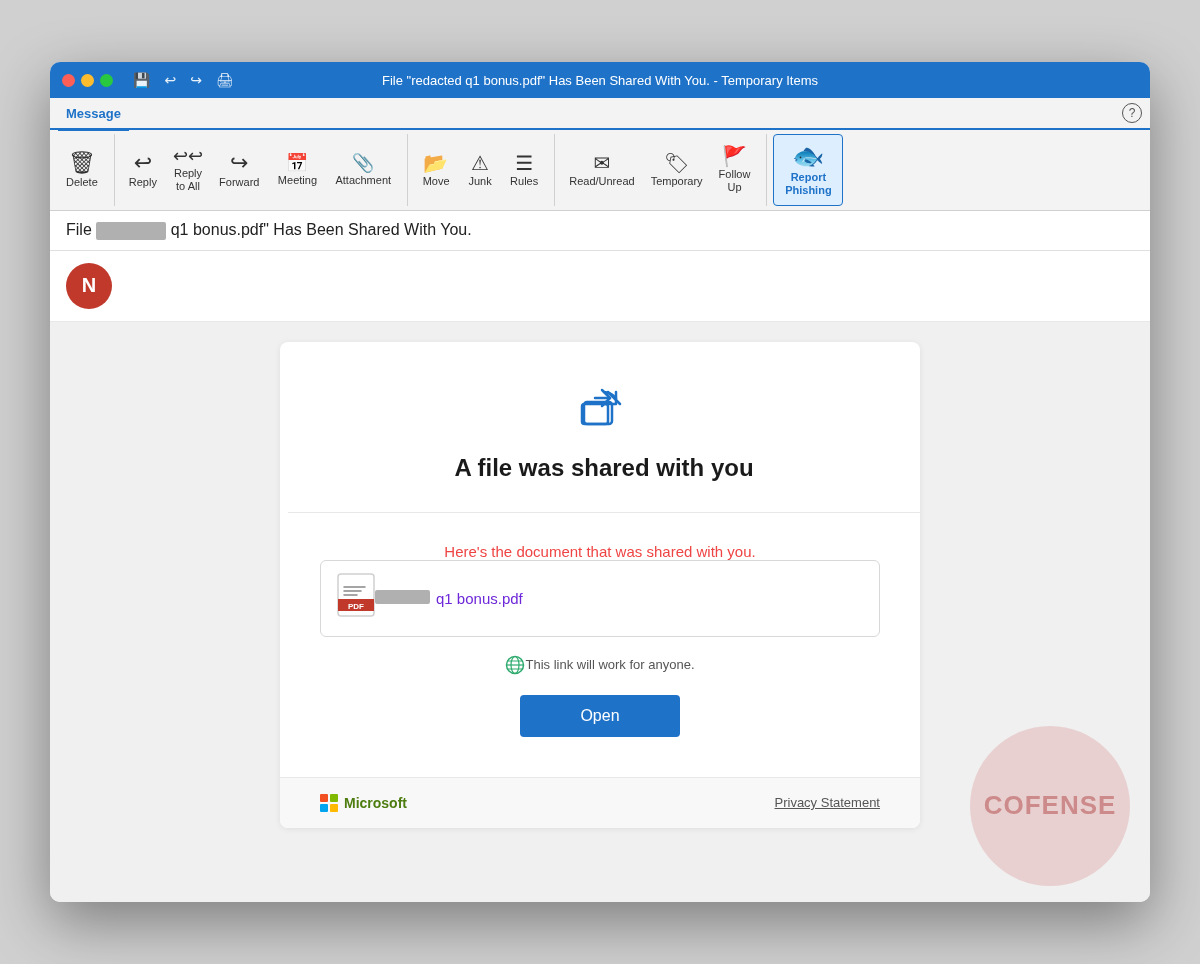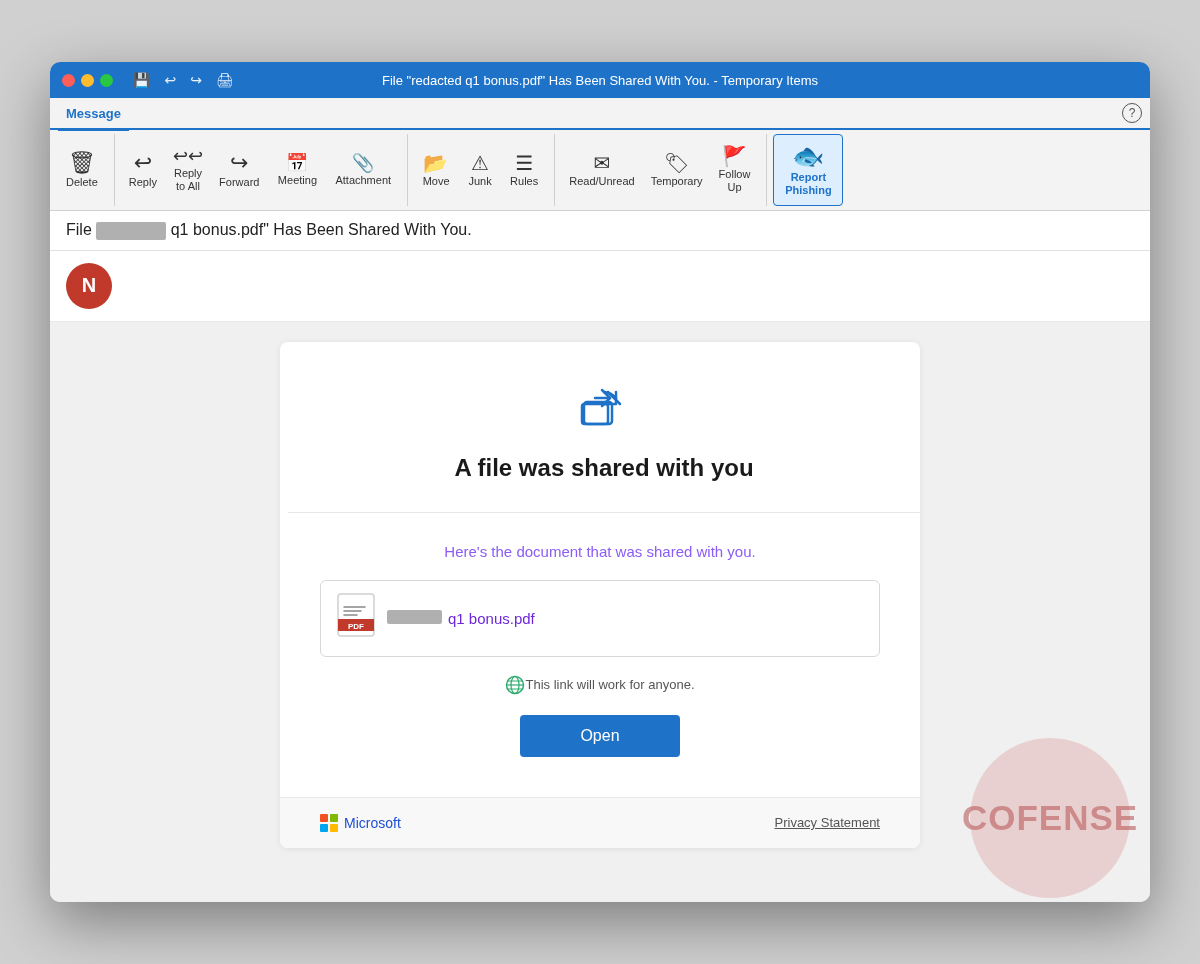--- a/index.html
+++ b/index.html
@@ -248,30 +248,28 @@
       font-size: 24px;
       font-weight: 600;
       color: #1a1a1a;
     }
     .card-body {
       padding: 30px 40px 40px;
       text-align: center;
     }
     .card-desc {
       font-size: 15px;
-      color: #8b5cf6;
-      margin-bottom: 20px;
+      color: #ef4444;
     }
     .file-box {
       border: 1px solid #d8d8d8;
       border-radius: 6px;
       padding: 12px 16px;
       display: flex;
       align-items: center;
-      gap: 12px;
       margin-bottom: 18px;
       text-align: left;
       cursor: pointer;
     }
     .file-icon {
       font-size: 30px;
     }
     .file-name {
       font-size: 15px;
       color: #6d28d9;
@@ -316,22 +314,22 @@
       display: flex;
       align-items: center;
       justify-content: space-between;
       border-top: 1px solid #e8e8e8;
     }
     .microsoft-logo {
       display: flex;
       align-items: center;
       gap: 6px;
       font-size: 14px;
-      color: #1d4ed8;
-      font-weight: 400;
+      color: #4d7c0f;
+      font-weight: 700;
     }
     .ms-squares {
       display: grid;
       grid-template-columns: 1fr 1fr;
       gap: 2px;
       width: 18px;
       height: 18px;
     }
     .ms-sq { border-radius: 1px; }
     .ms-sq-1 { background: #f25022; }
@@ -340,30 +338,30 @@
     .ms-sq-4 { background: #ffb900; }
     .privacy-link {
       color: #555;
       font-size: 13px;
       text-decoration: underline;
       cursor: pointer;
     }
     
     .cofense-watermark {
       position: absolute;
-      bottom: 4px;
+      bottom: 16px;
       right: 20px;
       width: 160px;
       height: 160px;
       border-radius: 50%;
       background: rgba(220, 150, 150, 0.35);
       display: flex;
       align-items: center;
       justify-content: center;
-      font-size: 35px;
+      font-size: 26px;
       font-weight: 900;
       color: rgba(180, 80, 80, 0.55);
       letter-spacing: 1px;
       pointer-events: none;
     }
   </style>
 </head>
 <body>
 
 <div class="window">

